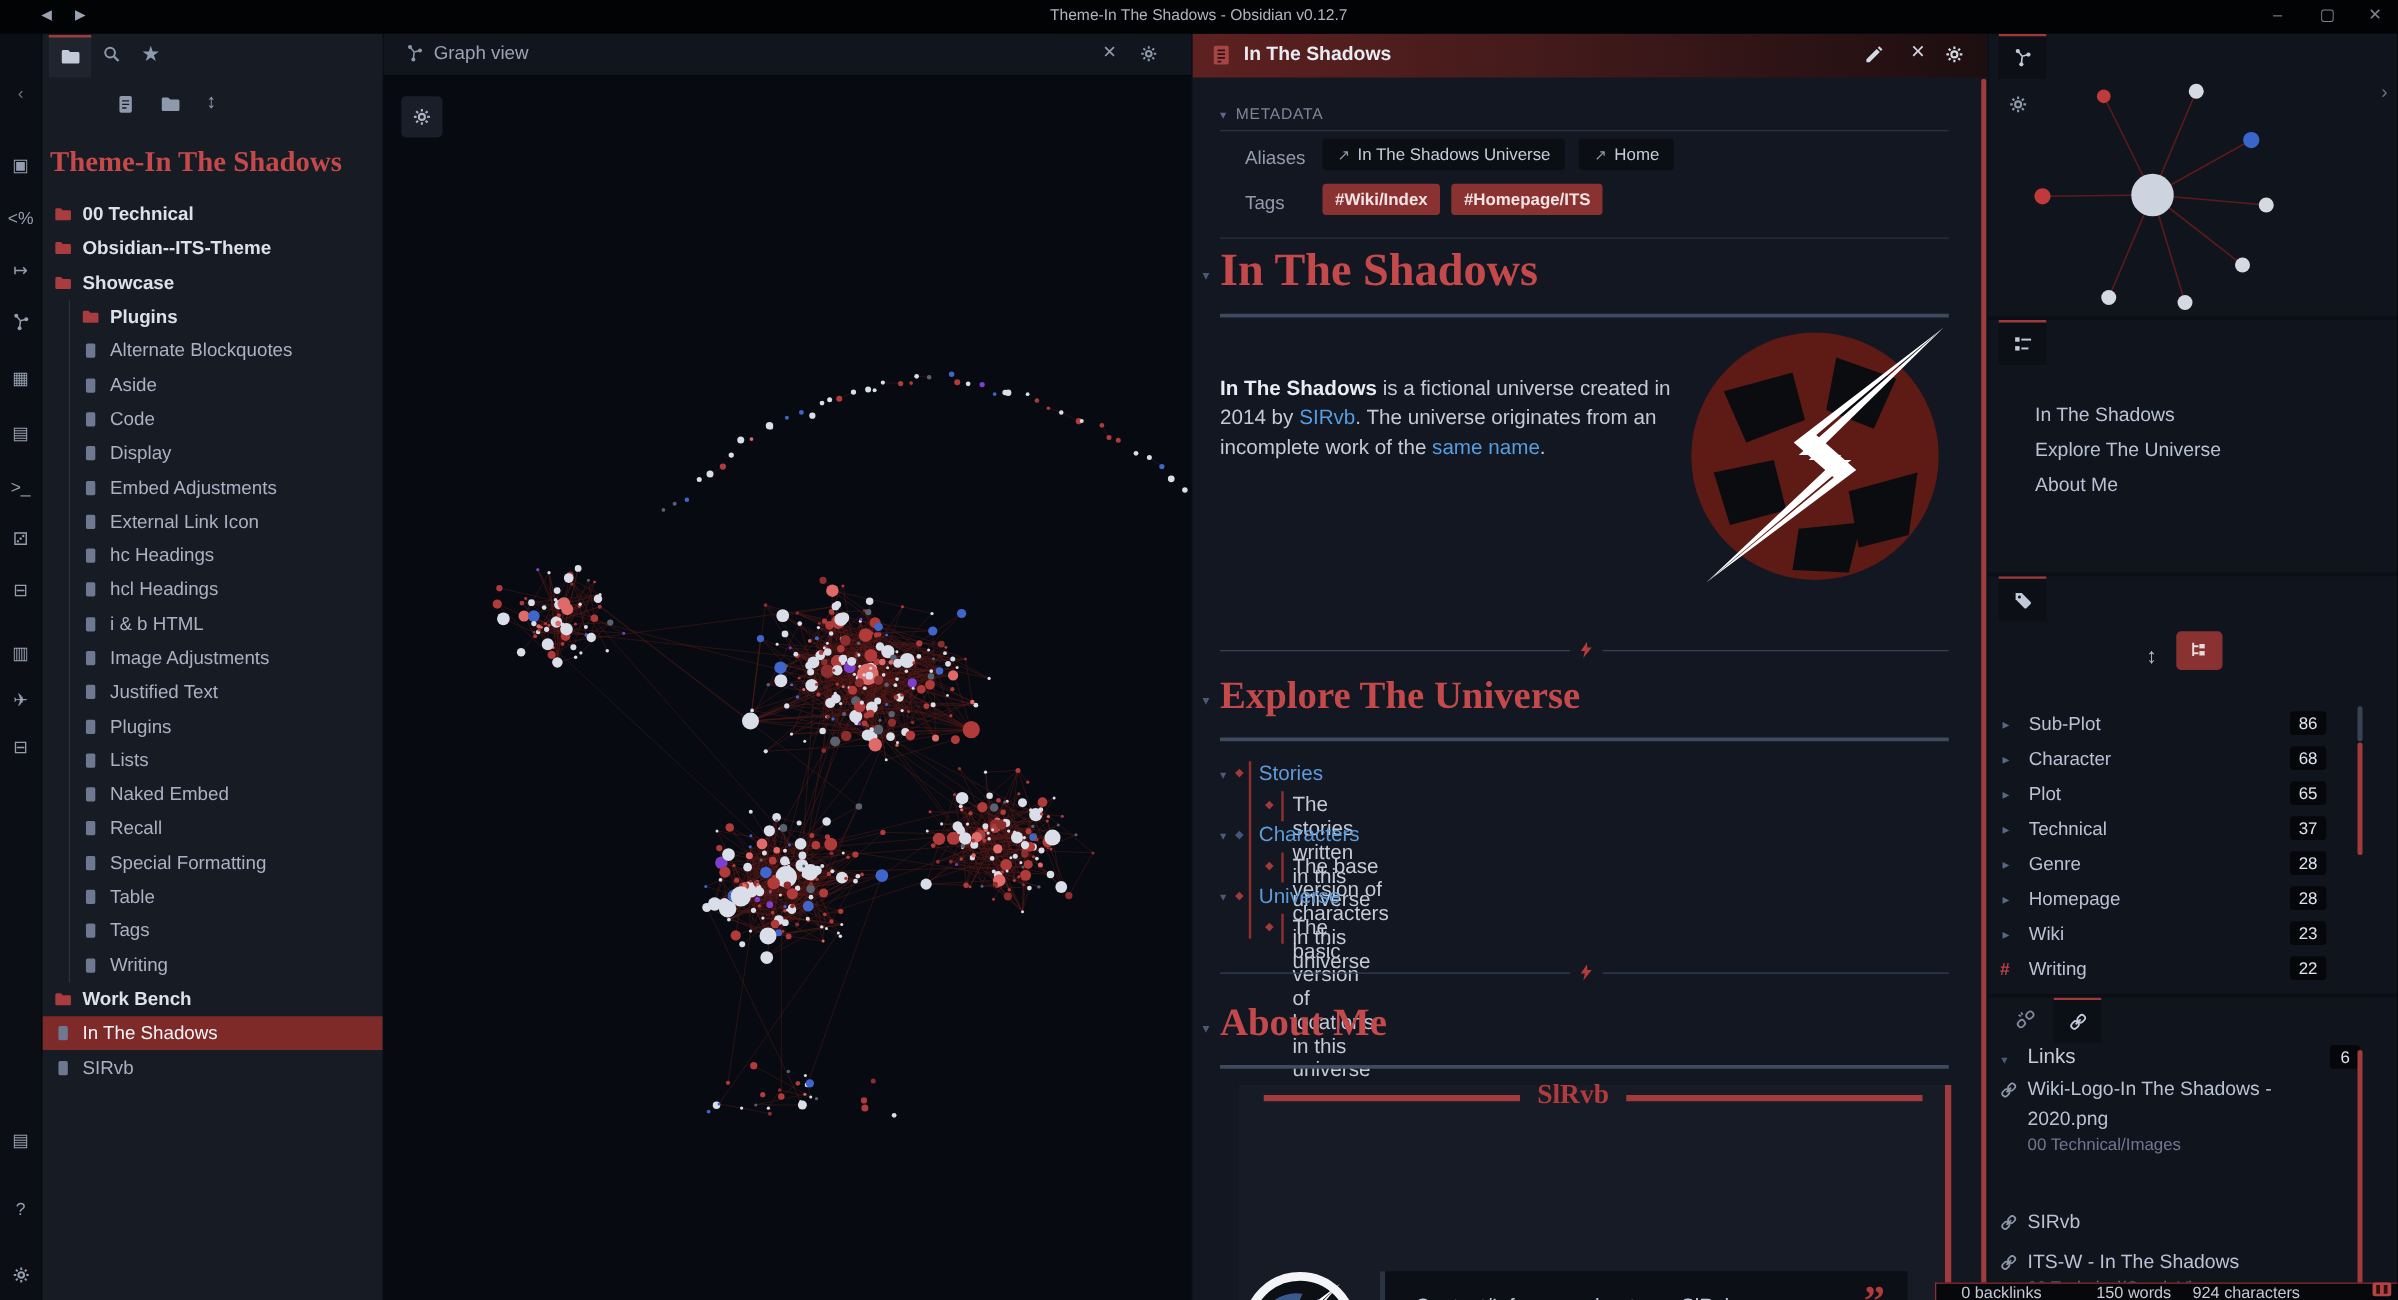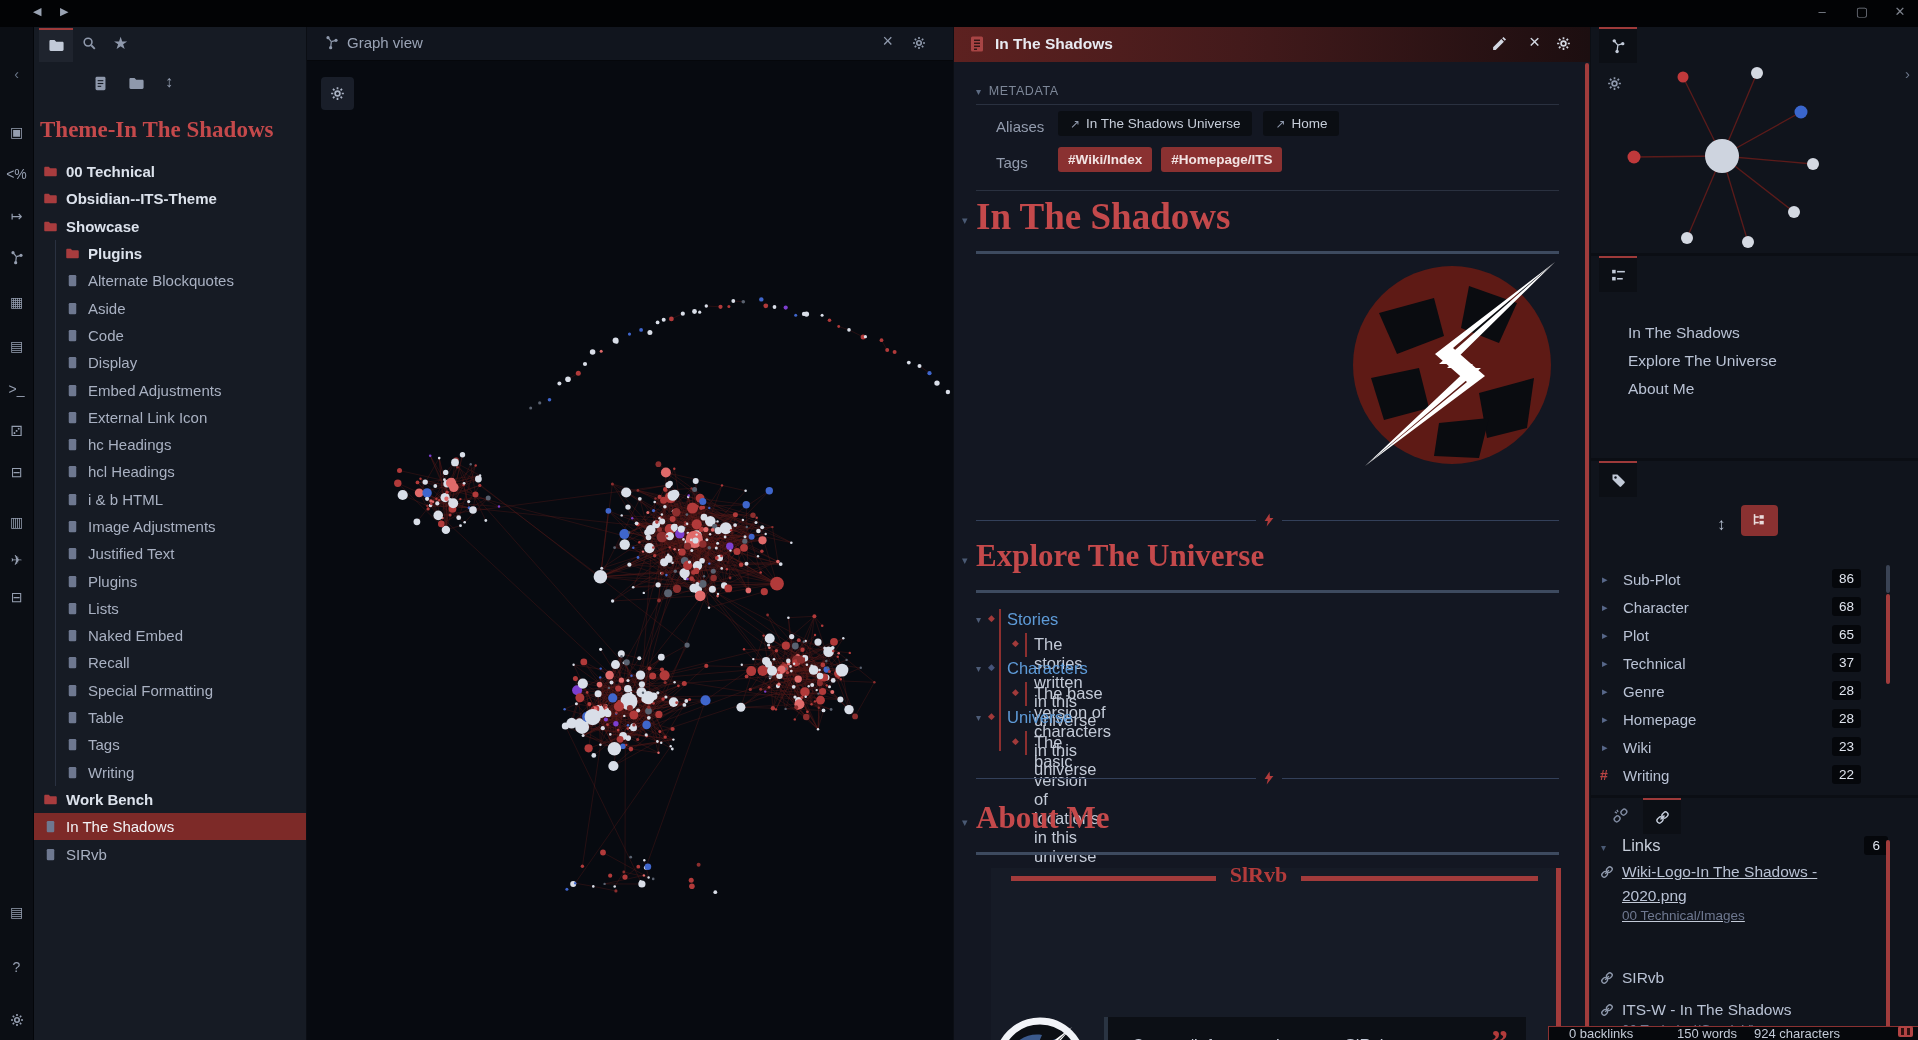--- a/index.html
+++ b/index.html
@@ -204,20 +204,21 @@
         <polygon fill="currentColor" points="13,1 4.5,13.5 10,13.5 8,23 19.5,8.5 13.5,8.5"></polygon>
       </symbol>
   </defs>
 </svg>
 
 <div id="app">
 
   <div id="titlebar">
     <span class="navarrow" style="left:33px">◀</span>
     <span class="navarrow" style="left:60px">▶</span>
+    <span class="title">Theme-In The Shadows - Obsidian v0.12.7</span>
     <span class="winbtn" style="right:86px">–</span>
     <span class="winbtn" style="right:46px">▢</span>
     <span class="winbtn" style="right:8px">✕</span>
   </div>
 
   <div id="ribbon">
     <div class="ricon" style="top:38px;color:#6b7689">‹</div>
     <div id="ribbon-top">
         <div class="ricon" style="top: 96px;">▣</div>
         <div class="ricon" style="top: 138px;">&lt;%</div>
@@ -2194,20 +2195,21 @@
           <polygon points="30,55 85,40 95,78 48,96"></polygon>
           <polygon points="120,28 168,45 150,85 112,70"></polygon>
           <polygon points="22,120 70,110 80,150 35,162"></polygon>
           <polygon points="130,135 185,120 178,170 138,180"></polygon>
           <polygon points="90,165 140,160 130,200 85,198"></polygon>
         </g>
         <polygon fill="#fff" points="206,4 98,110 132,110 16,208 124,106 90,106"></polygon>
         <polygon fill="#fff" points="206,4 86,96 118,124 16,208 136,118 104,90"></polygon>
       </svg>
 
+      <div class="para" style="top:238px" id="p1"><b>In The Shadows</b><span> is a fictional universe created in 2014 by </span><span class="lnk">SIRvb</span><span>. The universe originates from an incomplete work of the </span><span class="lnk">same name</span><span>.</span></div>
 
       <div class="divider" style="top:450px">
         <div class="ln"></div>
           <span class="bolt">
             <svg width="14" height="16">
               <use href="#i-bolt"></use>
             </svg>
           </span>
       </div>
 
@@ -2401,21 +2403,21 @@
         </div>
       <div class="rtab" style="left:52px">
           <svg width="17" height="17">
             <use href="#i-link"></use>
           </svg>
         </div>
       <div class="abs" style="left:10px;top:44px;color:#4a5a74;font-size:10px">▾</div>
       <div class="abs" style="left:31px;top:38px;font-size:16.5px;color:#c6cdd9">Links</div>
       <div class="abs badge" style="right:30px;top:38px">6</div>
       <div id="link-items">
-          <div class="abs" style="left: 31px; right: 44px; top: 62px; text-decoration: underline;">
+          <div class="abs" style="left: 31px; right: 44px; top: 62px;">
       <span class="abs linkrow-ico" style="left:-23px;top:4px">
               <svg width="16" height="16">
                 <use href="#i-link"></use>
               </svg>
             </span>
       <div class="ltitle l1">Wiki-Logo-In The Shadows -</div>
             <div class="ltitle l2">2020.png</div>
             <div class="lpath">00 Technical/Images</div>
     </div>
           <div class="abs" style="left: 31px; right: 44px; top: 168px;">

